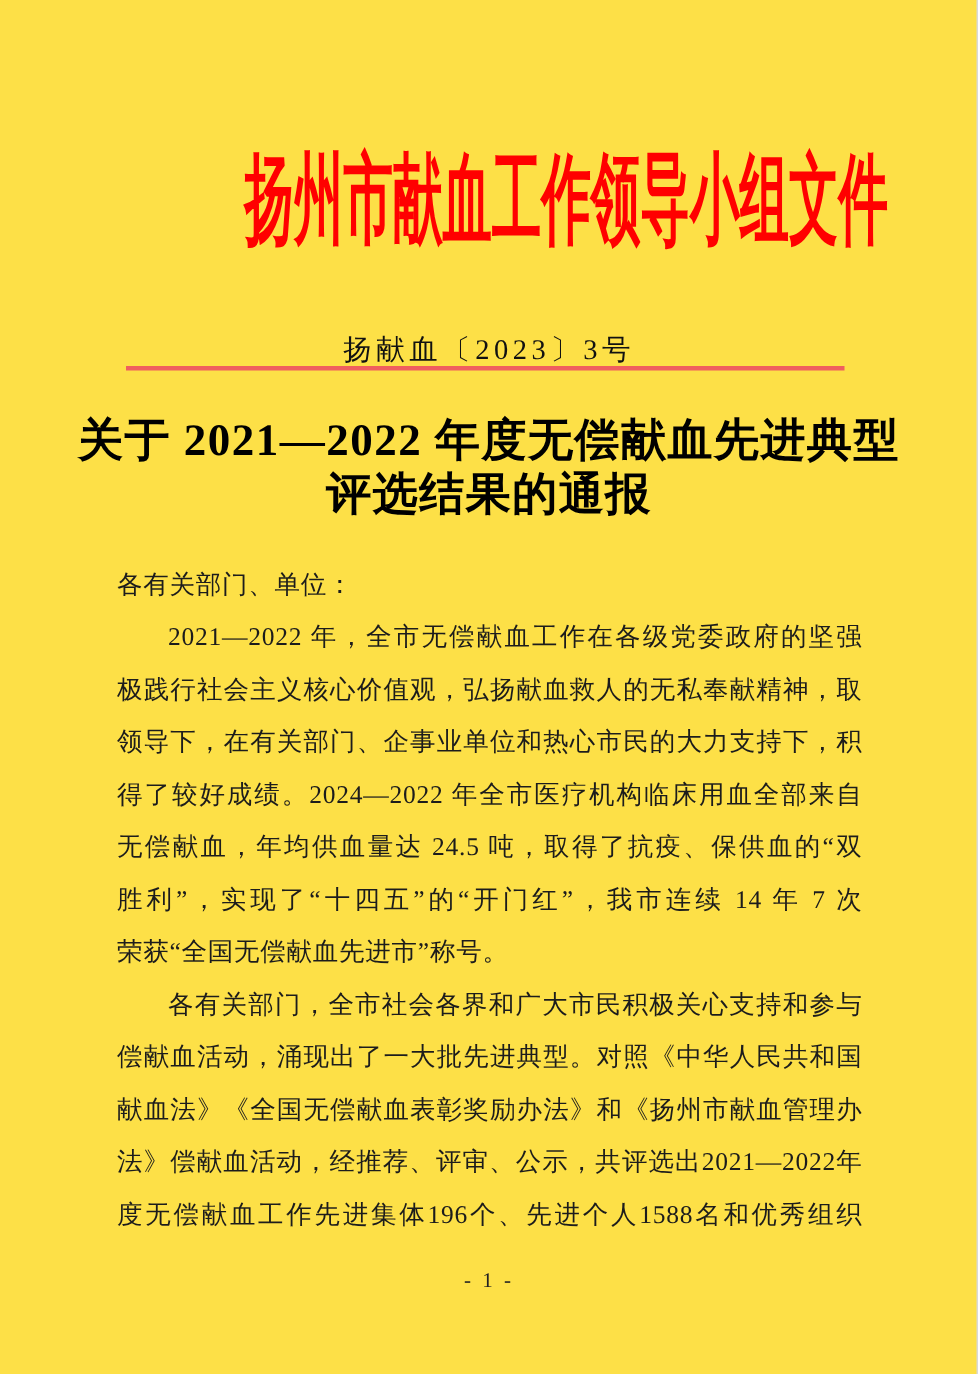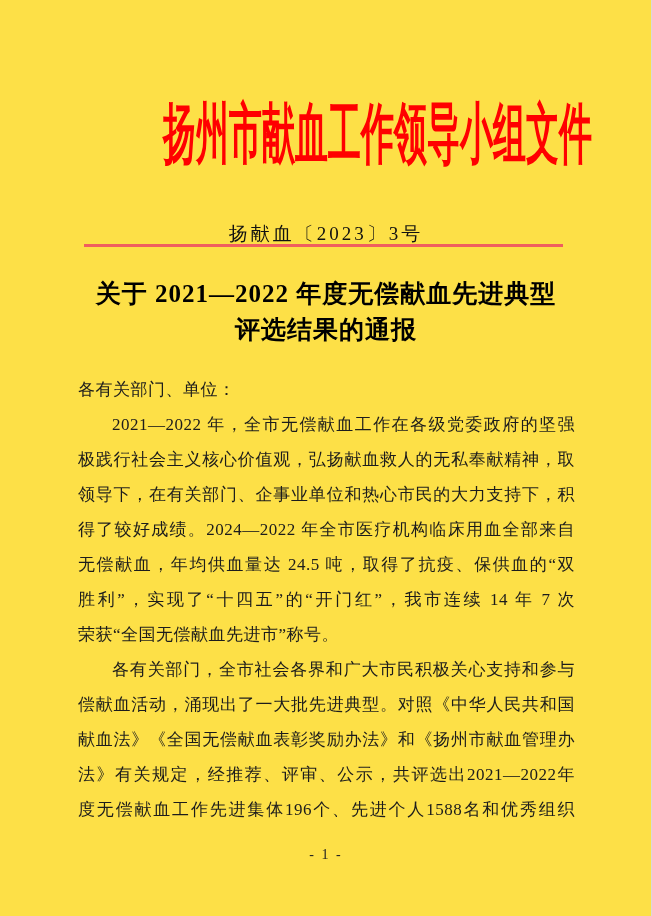--- a/index.html
+++ b/index.html
@@ -51,21 +51,21 @@
     width: 479px;
     height: 3px;
     background: #f05e5e;
   }
   .doc-title {
     position: absolute;
     top: 276px;
     left: 0;
     width: 652px;
     text-align: center;
-    font-size: 25px;
+    font-size: 30px;
     line-height: 36px;
     font-weight: bold;
     color: #000000;
     letter-spacing: 1px;
   }
   .body-text {
     position: absolute;
     top: 372px;
     left: 78px;
     width: 497px;
@@ -117,19 +117,19 @@
     <div class="line just indent">2021—2022 年，全市无偿献血工作在各级党委政府的坚强</div>
     <div class="line just">极践行社会主义核心价值观，弘扬献血救人的无私奉献精神，取</div>
     <div class="line just">领导下，在有关部门、企事业单位和热心市民的大力支持下，积</div>
     <div class="line just">得了较好成绩。2024—2022 年全市医疗机构临床用血全部来自</div>
     <div class="line just">无偿献血，年均供血量达 24.5 吨，取得了抗疫、保供血的“双</div>
     <div class="line just">胜利”，实现了“十四五”的“开门红”，我市连续 14 年 7 次</div>
     <div class="line">荣获“全国无偿献血先进市”称号。</div>
     <div class="line just indent">各有关部门，全市社会各界和广大市民积极关心支持和参与无</div>
     <div class="line just">偿献血活动，涌现出了一大批先进典型。对照《中华人民共和国</div>
     <div class="line just">献血法》《全国无偿献血表彰奖励办法》和《扬州市献血管理办</div>
-    <div class="line just">法》有关规定，经推荐、评审、公示，共评选出2021—2022年</div>
+    <div class="line just">法》偿献血活动，经推荐、评审、公示，共评选出2021—2022年</div>
     <div class="line just">度无偿献血工作先进集体196个、先进个人1588名和优秀组织</div>
   </div>
 
   <div class="page-num">- 1 -</div>
 
 </div>
 
 </body></html>

